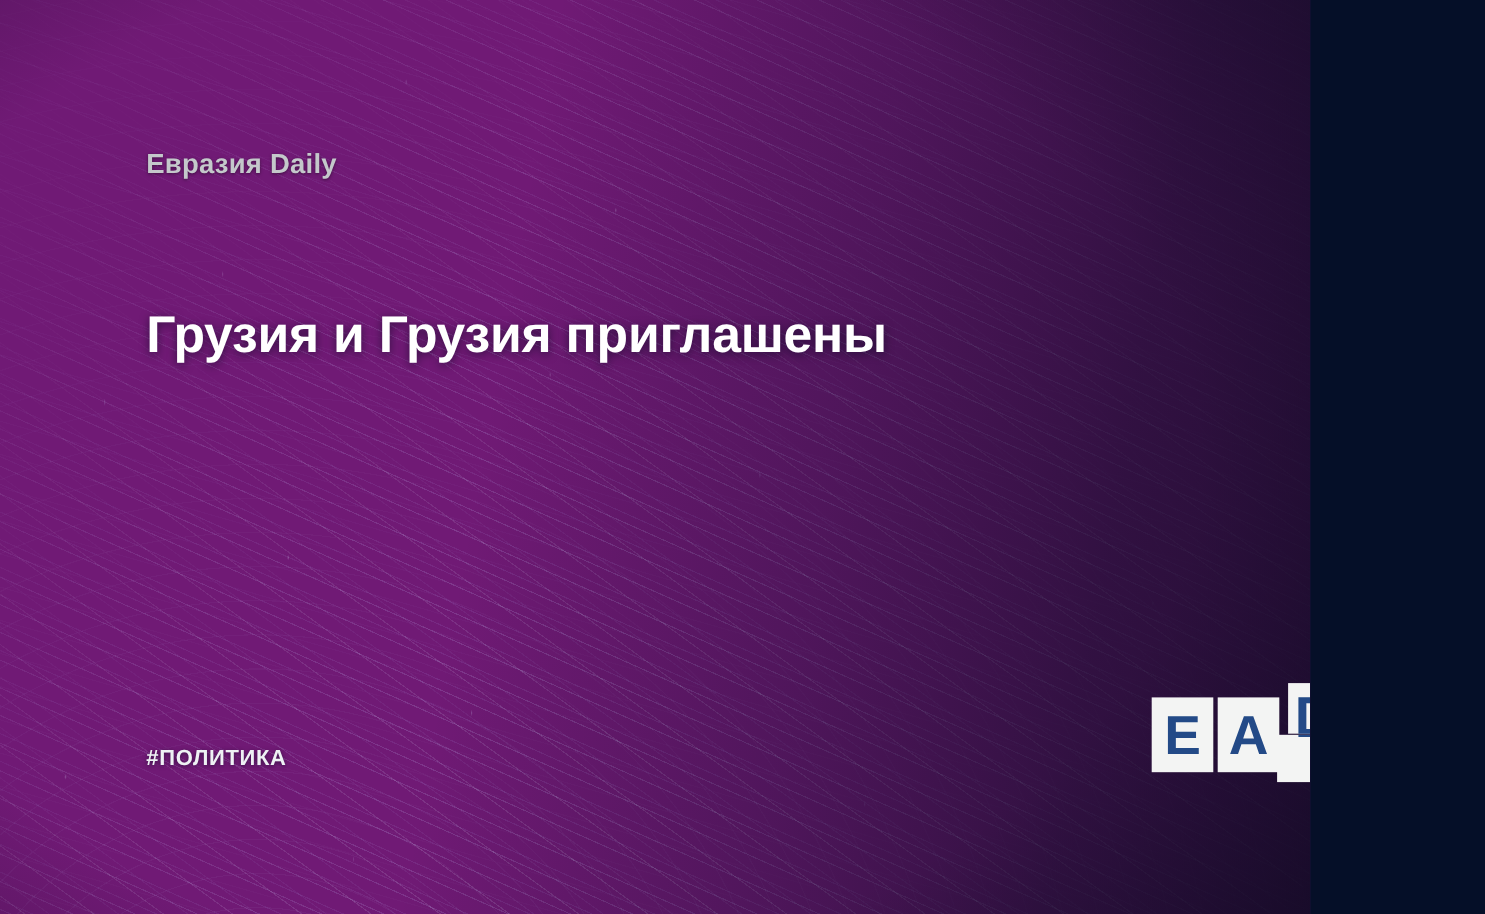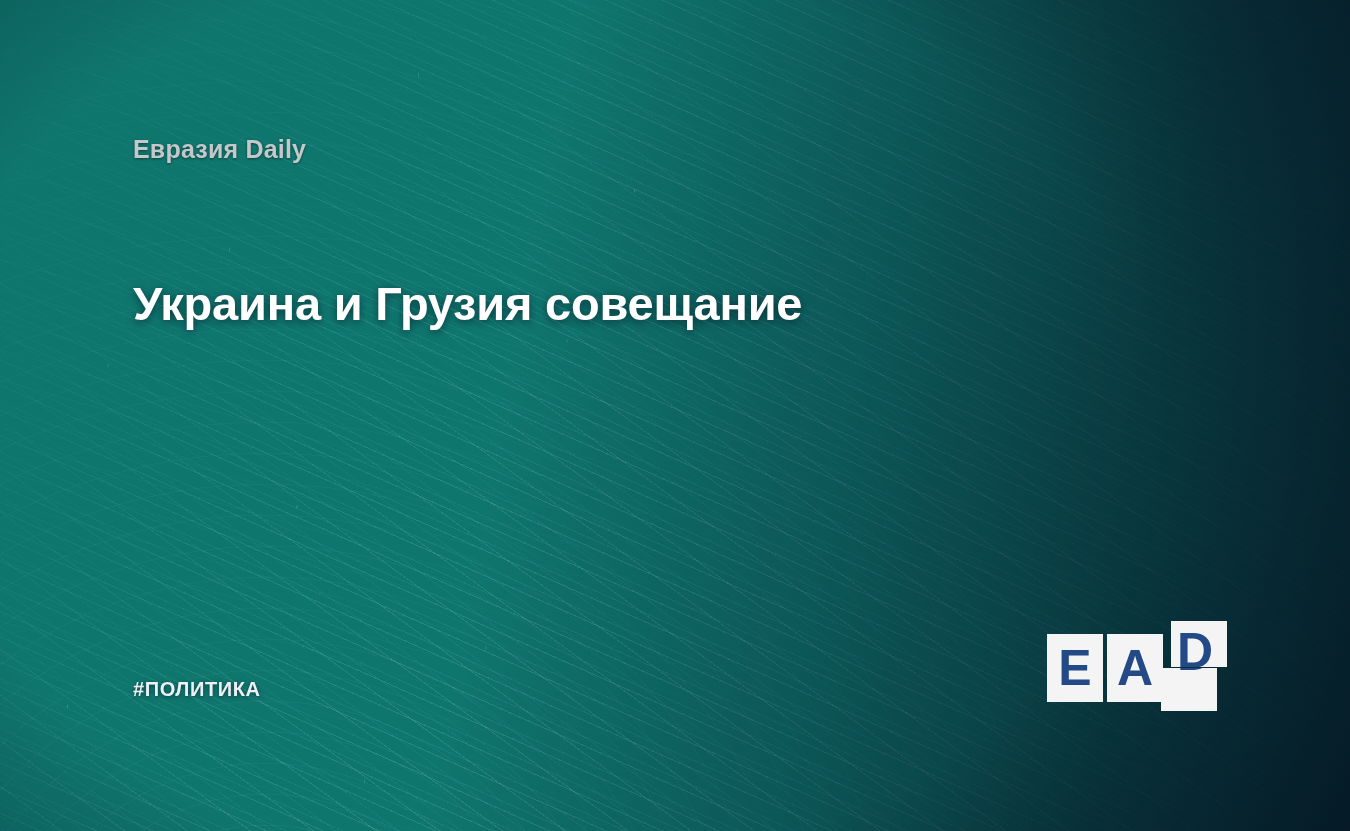--- a/index.html
+++ b/index.html
@@ -7,24 +7,24 @@
     margin: 0;
     padding: 0;
     background: #050f28;
   }
   body {
     font-family: "Liberation Sans", "DejaVu Sans", sans-serif;
   }
 
   #card {
     position: relative;
-    width: 1350px;
+    width: 1191px;
     height: 831px;
     overflow: hidden;
-    background: #0f766e;
+    background: #701a75;
   }
 
   
   .bg-layer {
     position: absolute;
     inset: 0;
     pointer-events: none;
   }
 
   
@@ -264,21 +264,21 @@
   <div class="bg-layer trails" id="trails-c"></div>
   <div id="trails-arcs"></div>
   <div class="bg-layer" id="bg-speckle"></div>
   <div class="bg-layer" id="bg-vignette"></div>
 
   <div id="content">
 
     <div id="brand">Евразия Daily</div>
 
     <h1 id="headline">
-      <span class="hl-line">Украина и Грузия совещание</span>
+      <span class="hl-line">Грузия и Грузия приглашены</span>
     </h1>
 
     <div id="tag">#ПОЛИТИКА</div>
 
     <div id="logo">
       <div class="logo-tile" id="logo-tile-e">
         <span class="logo-letter">E</span>
       </div>
       <div class="logo-tile" id="logo-tile-a">
         <span class="logo-letter">A</span>

